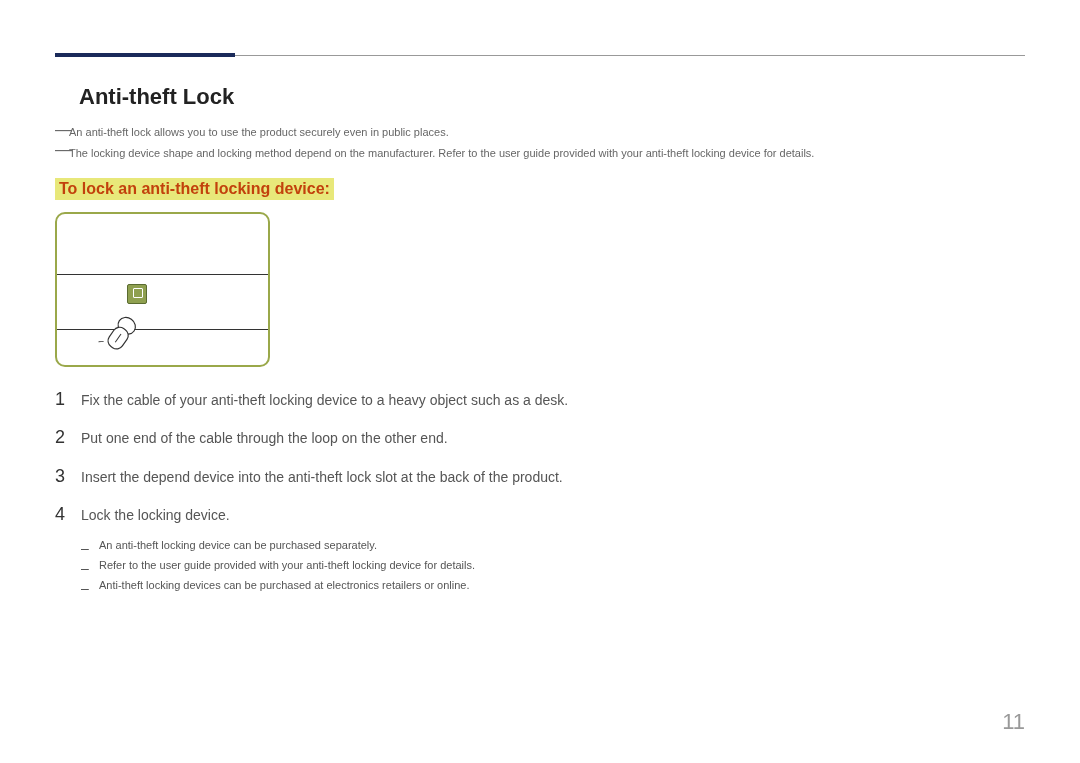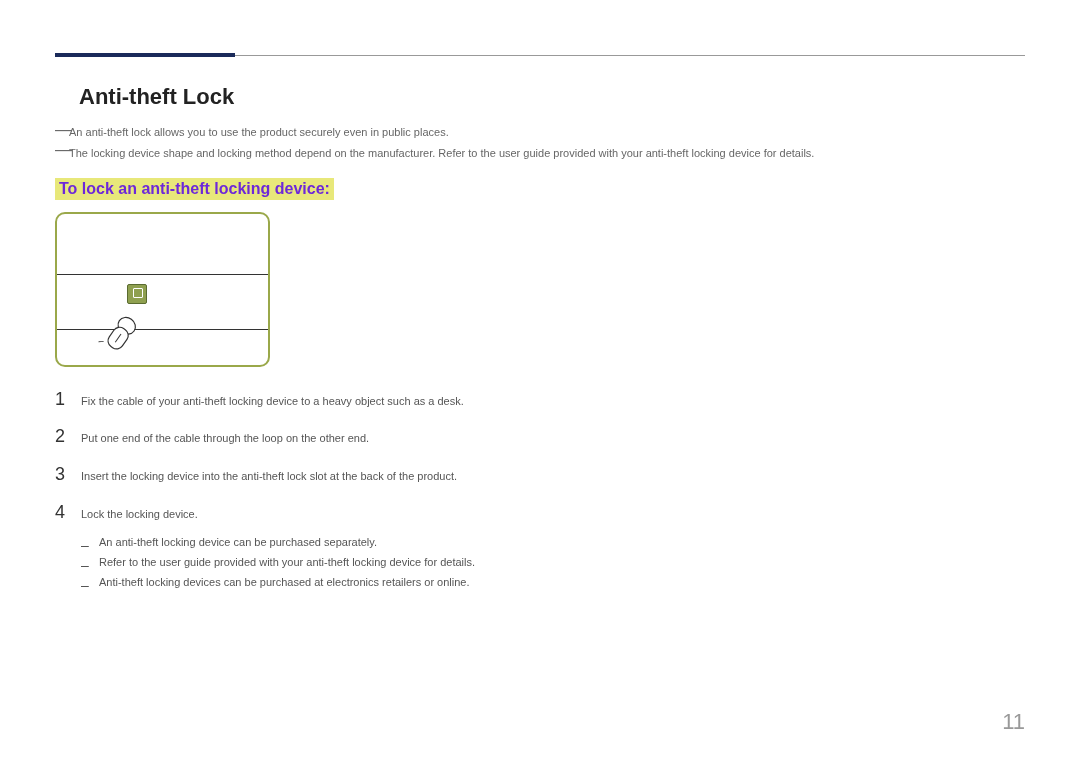--- a/index.html
+++ b/index.html
@@ -48,21 +48,21 @@
       color: #666;
       font-size: 17px;
       line-height: 1;
       vertical-align: middle;
       position: relative;
       top: -4px;
     }
     .sub-heading {
       font-size: 16px;
       font-weight: 600;
-      color: #6d28d9;
+      color: #c2410c;
       background: #e8e87a;
       display: inline-block;
       padding: 2px 4px;
       margin-top: 14px;
       margin-bottom: 12px;
     }
     .diagram {
       width: 215px;
       height: 155px;
       border: 2px solid #9aa84a;
@@ -126,21 +126,21 @@
       margin-bottom: 16px;
     }
     .step-num {
       font-size: 18px;
       font-weight: 400;
       color: #333;
       width: 26px;
       flex-shrink: 0;
     }
     .step-text {
-      font-size: 11px;
+      font-size: 14px;
       color: #555;
       line-height: 1.6;
     }
     .sub-bullets {
       list-style: none;
       margin-top: 10px;
     }
     .sub-bullets li {
       font-size: 11px;
       color: #555;
@@ -204,21 +204,21 @@
   <li class="step">
     <span class="step-num">1</span>
     <span class="step-text">Fix the cable of your anti-theft locking device to a heavy object such as a desk.</span>
   </li>
   <li class="step">
     <span class="step-num">2</span>
     <span class="step-text">Put one end of the cable through the loop on the other end.</span>
   </li>
   <li class="step">
     <span class="step-num">3</span>
-    <span class="step-text">Insert the locking device into the anti-theft lock slot at the back of the product.</span>
+    <span class="step-text">Insert the depend device into the anti-theft lock slot at the back of the product.</span>
   </li>
   <li class="step">
     <span class="step-num">4</span>
     <div>
       <span class="step-text">Lock the locking device.</span>
       <ul class="sub-bullets">
         <li>An anti-theft locking device can be purchased separately.</li>
         <li>Refer to the user guide provided with your anti-theft locking device for details.</li>
         <li>Anti-theft locking devices can be purchased at electronics retailers or online.</li>
       </ul>

